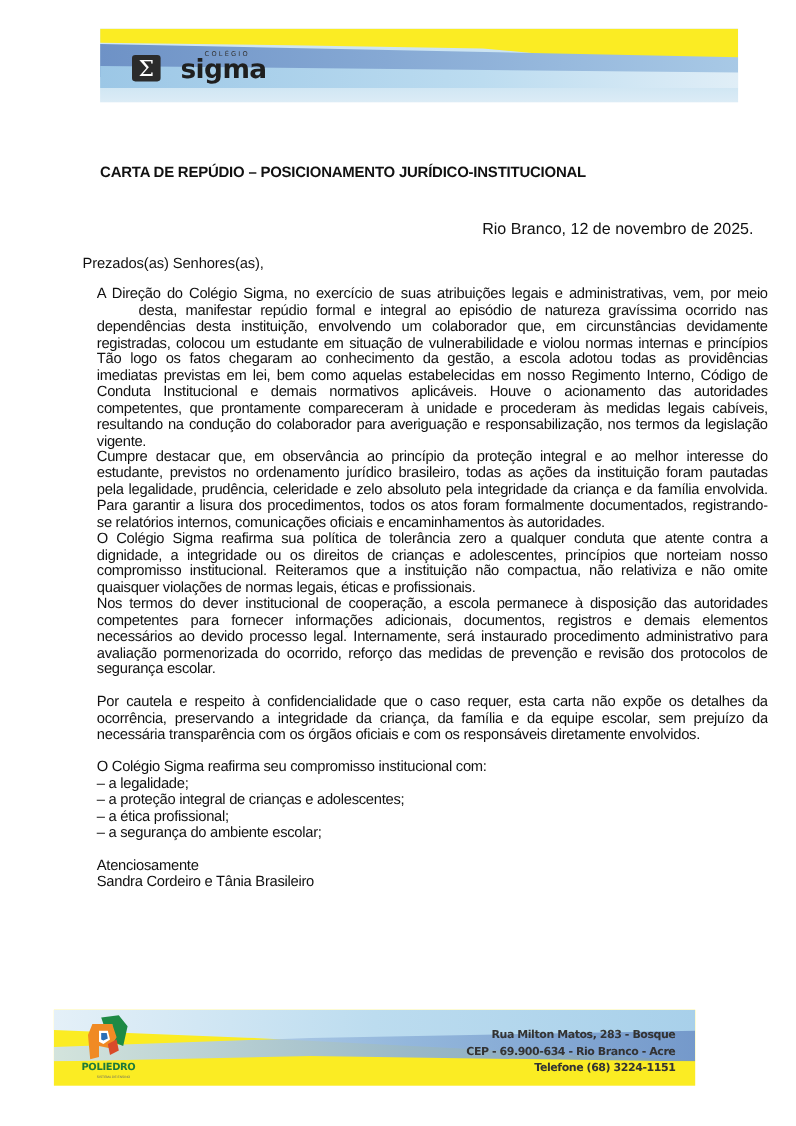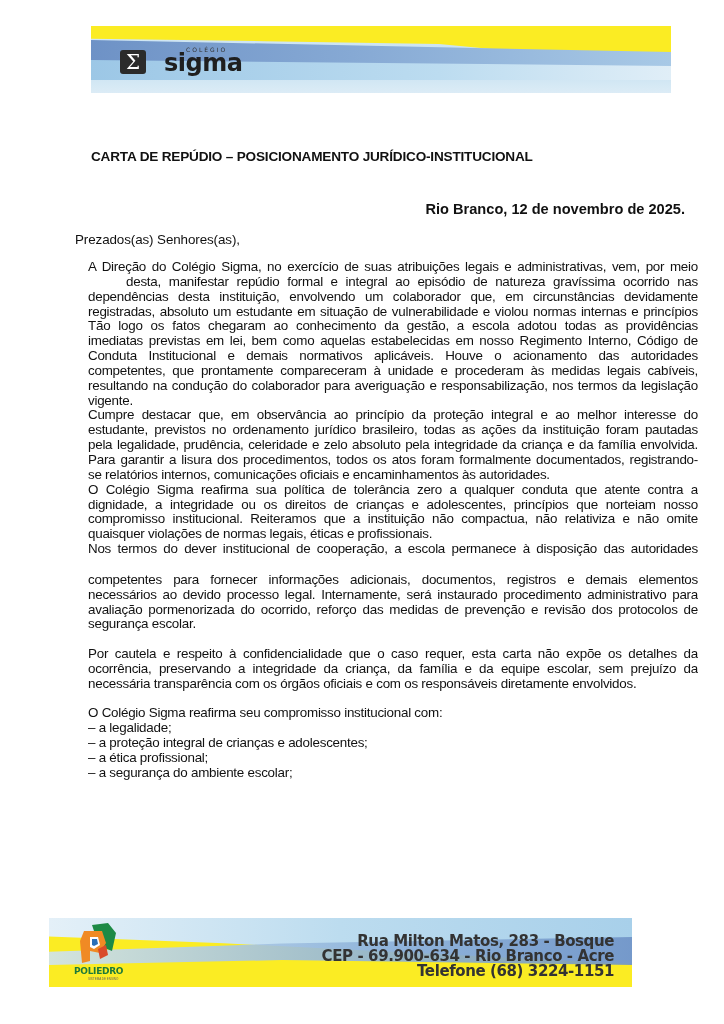--- a/index.html
+++ b/index.html
@@ -22,39 +22,39 @@
   .sigma-box { width: 26px; height: 24px; background: #2b2b2b; color: #fff; border-radius: 3px;
     font-family: "DejaVu Serif", serif; font-size: 20px; line-height: 24px; text-align: center; }
   .sigma-word { font-family: "DejaVu Sans", sans-serif; font-weight: bold; font-size: 24px; color: #1f1f1f;
     line-height: 22px; margin-left: 18px; letter-spacing: -0.5px; }
   .sigma-kicker { position: absolute; left: 186px; top: 46px; font-size: 6px; letter-spacing: 2px; color: #333;
     font-family: "DejaVu Sans", sans-serif; }
 
   
   .title { position: absolute; left: 91px; top: 149px; font-size: 13.6px; font-weight: bold; color: #111;
     letter-spacing: -0.2px; }
-  .date { position: absolute; right: 39px; top: 201px; font-size: 14.6px; color: #111; font-weight: bold; }
+  .date { position: absolute; right: 39px; top: 201px; font-size: 14.6px; color: #111; }
   .greeting { position: absolute; left: 75px; top: 232px; font-size: 13.4px; color: #111; letter-spacing: -0.1px; }
 
   .body { position: absolute; left: 88px; top: 260px; width: 610px; font-size: 13.4px; line-height: 14.85px;
     color: #111; letter-spacing: -0.25px; }
   .line { display: block; text-align: justify; text-align-last: justify; white-space: nowrap; height: 14.85px; overflow: visible; }
   .line.last { text-align-last: left; }
   .gap { height: 14.85px; }
 
   
   .footer-band { position: absolute; left: 49px; top: 918px; width: 583px; height: 69px; overflow: hidden;
     background: #fbec23; }
   .footer-band .lb { position: absolute; left: 0; top: 0; width: 100%; height: 46px;
     background: linear-gradient(90deg, #e4f0f8 0%, #bcdcef 50%, #a8d0ea 100%);
     clip-path: polygon(0 0, 100% 0, 100% 100%, 30% 55%, 0 40%); }
   .footer-band .db { position: absolute; left: 0; top: 14px; width: 100%; height: 33px;
     background: linear-gradient(90deg, #cfe3f1 0%, #8fb3da 55%, #6f93c7 100%);
     clip-path: polygon(0 60%, 40% 35%, 100% 15%, 100% 100%, 40% 85%, 0 100%); opacity: 0.9; }
-  .footer-address { position: absolute; right: 18px; top: 16px; text-align: right; font-size: 15px; line-height: 15px;
+  .footer-address { position: absolute; right: 18px; top: 16px; text-align: right; font-size: 10px; line-height: 15px;
     color: #333; font-weight: bold; font-family: "DejaVu Sans", sans-serif; letter-spacing: -0.4px; }
 
   .poliedro-logo { position: absolute; left: 72px; top: 921px; width: 48px; height: 44px; }
   .poliedro-word { position: absolute; left: 74px; top: 966px; font-size: 9px; font-weight: bold; color: #1d7a3a;
     font-family: "DejaVu Sans", sans-serif; letter-spacing: -0.3px; }
   .poliedro-sub { position: absolute; left: 88px; top: 977px; font-size: 3px; color: #666; }
 </style>
 </head>
 <body>
 
@@ -71,21 +71,21 @@
 
 <div class="title">CARTA DE REPÚDIO – POSICIONAMENTO JURÍDICO-INSTITUCIONAL</div>
 <div class="date">Rio Branco, 12 de novembro de 2025.</div>
 <div class="greeting">Prezados(as) Senhores(as),</div>
 
 <div class="body">
   <div>
     <span class="line" style="white-space: normal; overflow: hidden;">A Direção do Colégio Sigma, no exercício de suas atribuições legais e administrativas, vem, por meio</span>
     <span class="line" style="white-space: normal; overflow: hidden; margin-left: 38px;">desta, manifestar repúdio formal e integral ao episódio de natureza gravíssima ocorrido nas</span>
     <span class="line" style="white-space: normal; overflow: hidden;">dependências desta instituição, envolvendo um colaborador que, em circunstâncias devidamente</span>
-    <span class="line" style="white-space: normal; overflow: hidden;">registradas, absoluto um estudante em situação de vulnerabilidade e violou normas internas e princípios</span>
+    <span class="line" style="white-space: normal; overflow: hidden;">registradas, colocou um estudante em situação de vulnerabilidade e violou normas internas e princípios</span>
   </div>
   <div>
     <span class="line" style="white-space: normal; overflow: hidden;">Tão logo os fatos chegaram ao conhecimento da gestão, a escola adotou todas as providências</span>
     <span class="line" style="white-space: normal; overflow: hidden;">imediatas previstas em lei, bem como aquelas estabelecidas em nosso Regimento Interno, Código de</span>
     <span class="line" style="white-space: normal; overflow: hidden;">Conduta Institucional e demais normativos aplicáveis. Houve o acionamento das autoridades</span>
     <span class="line" style="white-space: normal; overflow: hidden;">competentes, que prontamente compareceram à unidade e procederam às medidas legais cabíveis,</span>
     <span class="line" style="white-space: normal; overflow: hidden;">resultando na condução do colaborador para averiguação e responsabilização, nos termos da legislação</span>
     <span class="line last">vigente.</span>
   </div>
   <div>
@@ -96,40 +96,44 @@
     <span class="line last">se relatórios internos, comunicações oficiais e encaminhamentos às autoridades.</span>
   </div>
   <div>
     <span class="line" style="white-space: normal; overflow: hidden;">O Colégio Sigma reafirma sua política de tolerância zero a qualquer conduta que atente contra a</span>
     <span class="line" style="white-space: normal; overflow: hidden;">dignidade, a integridade ou os direitos de crianças e adolescentes, princípios que norteiam nosso</span>
     <span class="line" style="white-space: normal; overflow: hidden;">compromisso institucional. Reiteramos que a instituição não compactua, não relativiza e não omite</span>
     <span class="line last">quaisquer violações de normas legais, éticas e profissionais.</span>
   </div>
   <div>
     <span class="line" style="white-space: normal; overflow: hidden;">Nos termos do dever institucional de cooperação, a escola permanece à disposição das autoridades</span>
-    <span class="line" style="white-space: normal; overflow: hidden; margin-top: 16px;">competentes para fornecer informações adicionais, documentos, registros e demais elementos</span>
+    <span class="line" style="white-space: normal; overflow: hidden;">competentes para fornecer informações adicionais, documentos, registros e demais elementos</span>
     <span class="line" style="white-space: normal; overflow: hidden;">necessários ao devido processo legal. Internamente, será instaurado procedimento administrativo para</span>
     <span class="line" style="white-space: normal; overflow: hidden;">avaliação pormenorizada do ocorrido, reforço das medidas de prevenção e revisão dos protocolos de</span>
     <span class="line last">segurança escolar.</span>
   </div>
   <div class="gap"></div>
   <div>
     <span class="line" style="white-space: normal; overflow: hidden;">Por cautela e respeito à confidencialidade que o caso requer, esta carta não expõe os detalhes da</span>
     <span class="line" style="white-space: normal; overflow: hidden;">ocorrência, preservando a integridade da criança, da família e da equipe escolar, sem prejuízo da</span>
     <span class="line last">necessária transparência com os órgãos oficiais e com os responsáveis diretamente envolvidos.</span>
   </div>
   <div class="gap"></div>
   <div>
     <span class="line last">O Colégio Sigma reafirma seu compromisso institucional com:</span>
     <span class="line last">– a legalidade;</span>
     <span class="line last">– a proteção integral de crianças e adolescentes;</span>
     <span class="line last">– a ética profissional;</span>
     <span class="line last">– a segurança do ambiente escolar;</span>
   </div>
   <div class="gap"></div>
+  <div>
+    <span class="line last">Atenciosamente</span>
+    <span class="line last">Sandra Cordeiro e Tânia Brasileiro</span>
+  </div>
 </div>
 
 <div class="footer-band">
   <div class="lb"></div>
   <div class="db"></div>
   <div class="footer-address">
     <div>Rua Milton Matos, 283 - Bosque</div>
     <div>CEP - 69.900-634 - Rio Branco - Acre</div>
     <div>Telefone (68) 3224-1151</div>
   </div>

